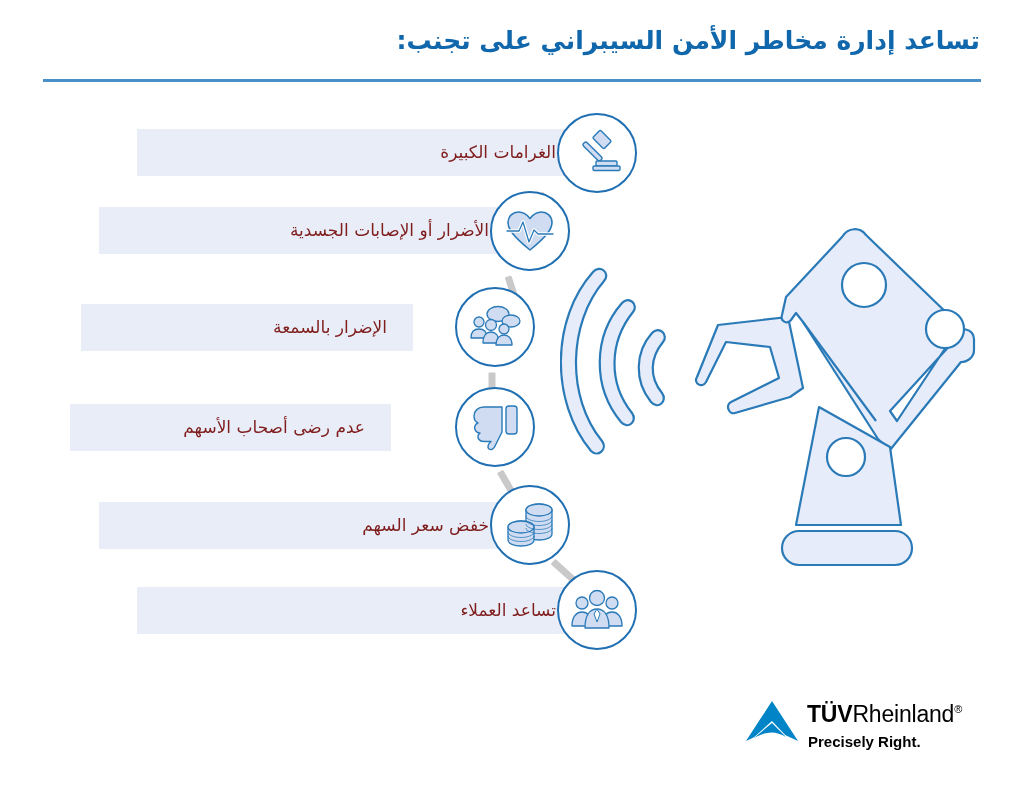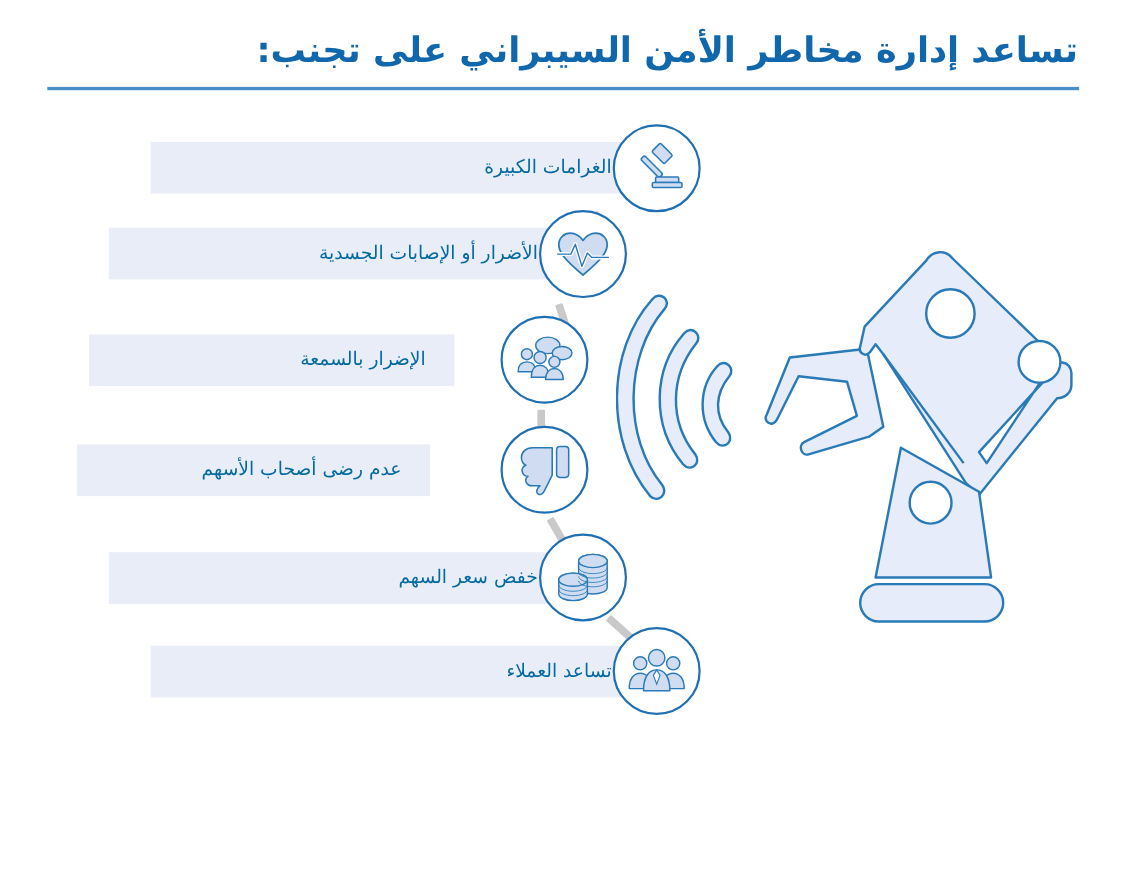--- a/index.html
+++ b/index.html
@@ -7,38 +7,38 @@
     width:1024px;height:800px;background:#ffffff;
     font-family:"DejaVu Sans","Liberation Sans",sans-serif;
     overflow:hidden;position:relative;
   }
   .slide{position:absolute;inset:0;}
 
   
   .title{
     position:absolute;top:26px;right:44px;left:44px;
     text-align:right;direction:rtl;
-    font-size:32px;font-weight:bold;color:#1167ab;
+    font-size:25px;font-weight:bold;color:#1167ab;
     letter-spacing:0px;line-height:1.2;
   }
   .rule{
     position:absolute;left:43px;right:43px;top:79px;height:3px;
     background:#4a90c8;
   }
 
   
   .rows{position:absolute;left:0;top:0;width:1024px;height:800px;}
   .row{position:absolute;}
   .bar{
     position:absolute;background:#e9edf7;height:47px;
     display:flex;align-items:center;justify-content:flex-start;
     direction:rtl;box-sizing:border-box;
   }
   .bar-label{
-    color:#0369a1;font-size:17px;direction:rtl;
+    color:#7f1d1d;font-size:17px;direction:rtl;
     white-space:nowrap;padding-right:26px;line-height:1;
   }
 
   
   .icon-circle{
     position:absolute;width:80px;height:80px;border-radius:50%;
     background:#ffffff;border:2px solid #1f6fb2;box-sizing:border-box;
     display:flex;align-items:center;justify-content:center;
     z-index:4;
   }
@@ -209,14 +209,27 @@
             <circle cx="26" cy="10" r="7.5"></circle>
             <path d="M14 40 C14 27 19 21 26 21 C33 21 38 27 38 40 Z"></path>
           </g>
           <path d="M26 21 L23 26 L26 34 L29 26 Z" fill="#ffffff" stroke="#2a7ab8" stroke-width="1"></path>
         </svg>
       </div>
     </div>
 
   </div>
 
+  <div class="logo">
+    <div class="logo-mark">
+      <svg width="56" height="48" viewBox="0 0 56 48">
+        <path d="M27 2 L53 42 L27 30 L1 42 Z" fill="#0084c8"></path>
+        <path d="M27 22 L44 40 C38 36 32 34 27 34 C20 34 12 37 6 41 Z" fill="#ffffff"></path>
+        <path d="M27 24 L41 38 C36 35 31 33.5 27 33.5 C21 33.5 14 36 9 39 Z" fill="#0084c8"></path>
+      </svg>
+    </div>
+    <div class="logo-wordmark">
+      <span class="b">TÜV</span><span>Rheinland</span><span class="reg">®</span>
+    </div>
+    <div class="logo-tagline">Precisely Right.</div>
+  </div>
 
 </div>
 
 </body></html>

